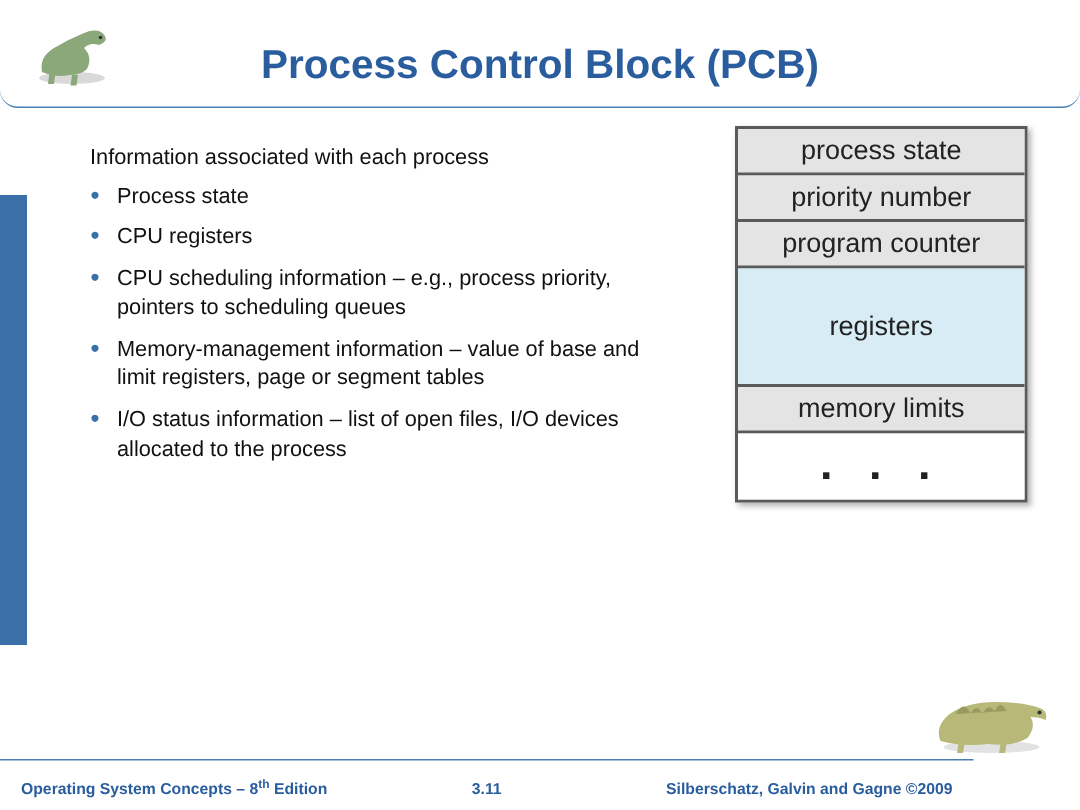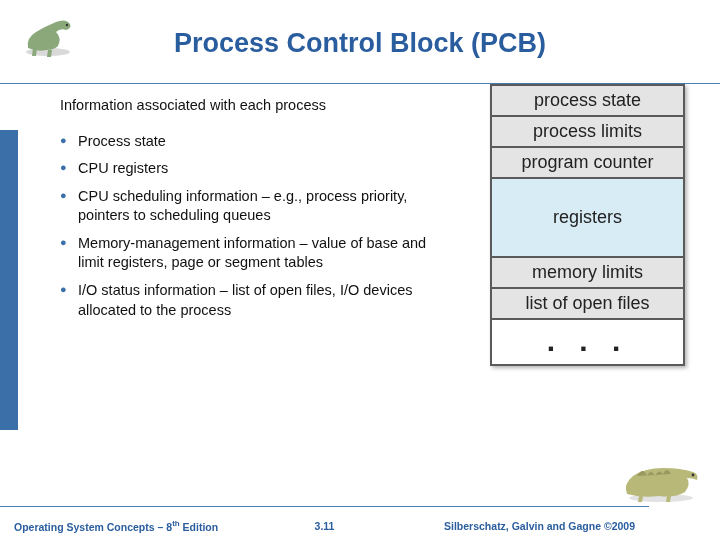--- a/index.html
+++ b/index.html
@@ -5,22 +5,23 @@
   * { box-sizing: border-box; margin: 0; padding: 0; }
   body {
     width: 720px; height: 540px;
     font-family: Arial, Helvetica, sans-serif;
     background: #fff;
     position: relative;
     overflow: hidden;
   }
   .header {
     position: relative;
-    height: 84px;
+    height: 72px;
     border-bottom: 1.5px solid #4a7fb5;
+    border-radius: 12px;
   }
   .dino-top {
     position: absolute;
     left: 18px; top: 10px;
     width: 60px; height: 50px;
   }
   .title {
     text-align: center;
     color: #2a5d9e;
     font-size: 27px;
@@ -34,21 +35,21 @@
     background: #3a6fa8;
   }
   .content {
     position: absolute;
     left: 60px; top: 96px;
     width: 380px;
     font-size: 14.5px;
     color: #111;
     line-height: 1.35;
   }
-  .intro { margin-bottom: 16px; }
+  .intro { margin-bottom: 6px; }
   .bullets { list-style: none; }
   .bullets li {
     position: relative;
     padding-left: 18px;
     margin-bottom: 8px;
   }
   .bullets li::before {
     content: "●";
     position: absolute;
     left: 0; top: 1px;
@@ -137,25 +138,24 @@
     <li>Process state</li>
     <li>CPU registers</li>
     <li>CPU scheduling information – e.g., process priority, pointers to scheduling queues</li>
     <li>Memory-management information – value of base and limit registers, page or segment tables</li>
     <li>I/O status information – list of open files, I/O devices allocated to the process</li>
   </ul>
 </div>
 
 <div class="pcb-box">
   <div class="pcb-row">process state</div>
-  <div class="pcb-row">process limits</div>
+  <div class="pcb-row">priority number</div>
   <div class="pcb-row">program counter</div>
   <div class="pcb-row tall">registers</div>
   <div class="pcb-row">memory limits</div>
-  <div class="pcb-row">list of open files</div>
   <div class="pcb-row ellipsis">. . .</div>
 </div>
 
 <svg class="dino-bottom" viewBox="0 0 85 50">
   <ellipse cx="42" cy="44" rx="32" ry="4" fill="#e2e2e2"></ellipse>
   <path d="M8 40 Q4 30 14 22 Q26 14 44 14 Q62 14 74 18 Q80 20 78 26 Q74 24 68 24 Q72 30 66 38 Q56 44 40 42 Q22 44 8 40 Z" fill="#b8b878"></path>
   <path d="M18 22 Q24 12 28 22 Q32 14 36 22 Q40 14 44 20 Q48 12 52 20" fill="#9a9a60"></path>
   <path d="M20 42 L19 48 L23 48 L24 42 Z" fill="#b8b878"></path>
   <path d="M48 42 L47 48 L51 48 L52 42 Z" fill="#b8b878"></path>
   <circle cx="74" cy="21" r="1.4" fill="#333"></circle>

